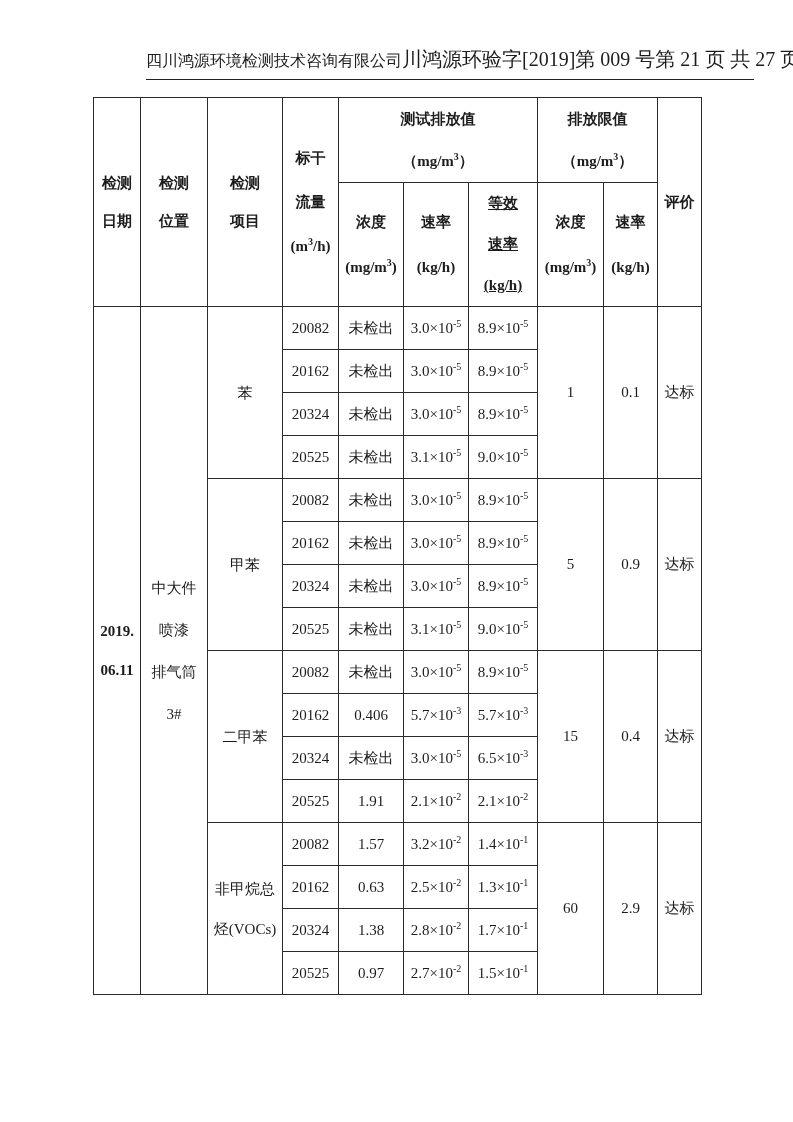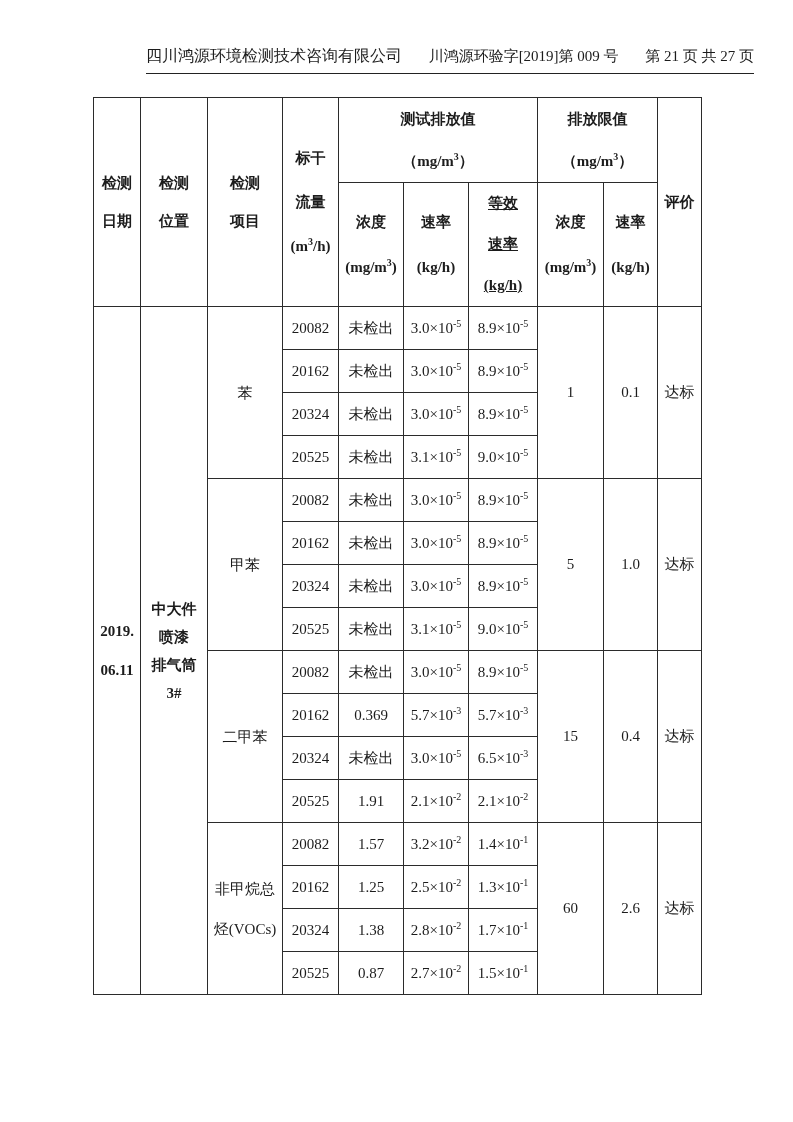--- a/index.html
+++ b/index.html
@@ -8,42 +8,42 @@
     font-family:"Liberation Serif","DejaVu Serif",serif;color:#1c1c1c;
     overflow:hidden;
   }
   
   .page-header{
     position:absolute;left:111px;top:46px;width:608px;
     display:flex;justify-content:space-between;align-items:baseline;
     padding-bottom:6px;border-bottom:1.5px solid #222;
     font-size:16px;white-space:nowrap;margin-left:35px;
   }
-  .page-header .doc-no,.page-header .page-info{font-size:15px;}
+  .page-header .doc-no,.page-header .page-info{font-size:20px;}
   
   table.report{
     position:absolute;left:93px;top:97px;width:608px;
     border-collapse:collapse;table-layout:fixed;
   }
   table.report td{
     border:1px solid #2b2b2b;text-align:center;vertical-align:middle;
     font-size:15px;padding:0 1px;white-space:pre-line;overflow:hidden;
   }
   thead td{font-weight:bold;}
   tr.h1{height:83px;}
   tr.h2{height:122px;}
   tr.dr{height:43px;}
   
   .mlh{line-height:38px;}   
   .ml3{line-height:44px;}   
   .mlg{line-height:42px;}   
   .ml2{line-height:45px;}   
   .ml3b{line-height:41px;text-decoration:underline;}  
   .date-cell{line-height:39px;font-weight:bold;}
-  .loc-cell{line-height:28px;font-weight:bold;}
+  .loc-cell{line-height:42px;}
   .item-cell{line-height:40px;}
   sup{font-size:10px;line-height:0;vertical-align:super;letter-spacing:0;}
 </style>
 </head>
 <body>
 
 <div class="page-header">
   <span class="company">四川鸿源环境检测技术咨询有限公司</span>
   <span class="doc-no">川鸿源环验字[2019]第 009 号</span>
   <span class="page-info">第 21 页 共 27 页</span>
@@ -113,21 +113,21 @@
       <td>9.0×10<sup>-5</sup></td>
     </tr>
 
     <tr class="dr">
       <td rowspan="4" class="item-cell">甲苯</td>
       <td>20082</td>
       <td>未检出</td>
       <td>3.0×10<sup>-5</sup></td>
       <td>8.9×10<sup>-5</sup></td>
       <td rowspan="4">5</td>
-      <td rowspan="4">1.0</td>
+      <td rowspan="4">0.9</td>
       <td rowspan="4">达标</td>
     </tr>
     <tr class="dr">
       <td>20162</td>
       <td>未检出</td>
       <td>3.0×10<sup>-5</sup></td>
       <td>8.9×10<sup>-5</sup></td>
     </tr>
     <tr class="dr">
       <td>20324</td>
@@ -147,21 +147,21 @@
       <td>20082</td>
       <td>未检出</td>
       <td>3.0×10<sup>-5</sup></td>
       <td>8.9×10<sup>-5</sup></td>
       <td rowspan="4">15</td>
       <td rowspan="4">0.4</td>
       <td rowspan="4">达标</td>
     </tr>
     <tr class="dr">
       <td>20162</td>
-      <td>0.369</td>
+      <td>0.406</td>
       <td>5.7×10<sup>-3</sup></td>
       <td>5.7×10<sup>-3</sup></td>
     </tr>
     <tr class="dr">
       <td>20324</td>
       <td>未检出</td>
       <td>3.0×10<sup>-5</sup></td>
       <td>6.5×10<sup>-3</sup></td>
     </tr>
     <tr class="dr">
@@ -171,35 +171,35 @@
       <td>2.1×10<sup>-2</sup></td>
     </tr>
 
     <tr class="dr">
       <td rowspan="4" class="item-cell">非甲烷总<br>烃(VOCs)</td>
       <td>20082</td>
       <td>1.57</td>
       <td>3.2×10<sup>-2</sup></td>
       <td>1.4×10<sup>-1</sup></td>
       <td rowspan="4">60</td>
-      <td rowspan="4">2.6</td>
-      <td rowspan="4">达标</td>
-    </tr>
-    <tr class="dr">
-      <td>20162</td>
-      <td>1.25</td>
+      <td rowspan="4">2.9</td>
+      <td rowspan="4">达标</td>
+    </tr>
+    <tr class="dr">
+      <td>20162</td>
+      <td>0.63</td>
       <td>2.5×10<sup>-2</sup></td>
       <td>1.3×10<sup>-1</sup></td>
     </tr>
     <tr class="dr">
       <td>20324</td>
       <td>1.38</td>
       <td>2.8×10<sup>-2</sup></td>
       <td>1.7×10<sup>-1</sup></td>
     </tr>
     <tr class="dr">
       <td>20525</td>
-      <td>0.87</td>
+      <td>0.97</td>
       <td>2.7×10<sup>-2</sup></td>
       <td>1.5×10<sup>-1</sup></td>
     </tr>
   </tbody>
 </table>
 
 </body></html>

